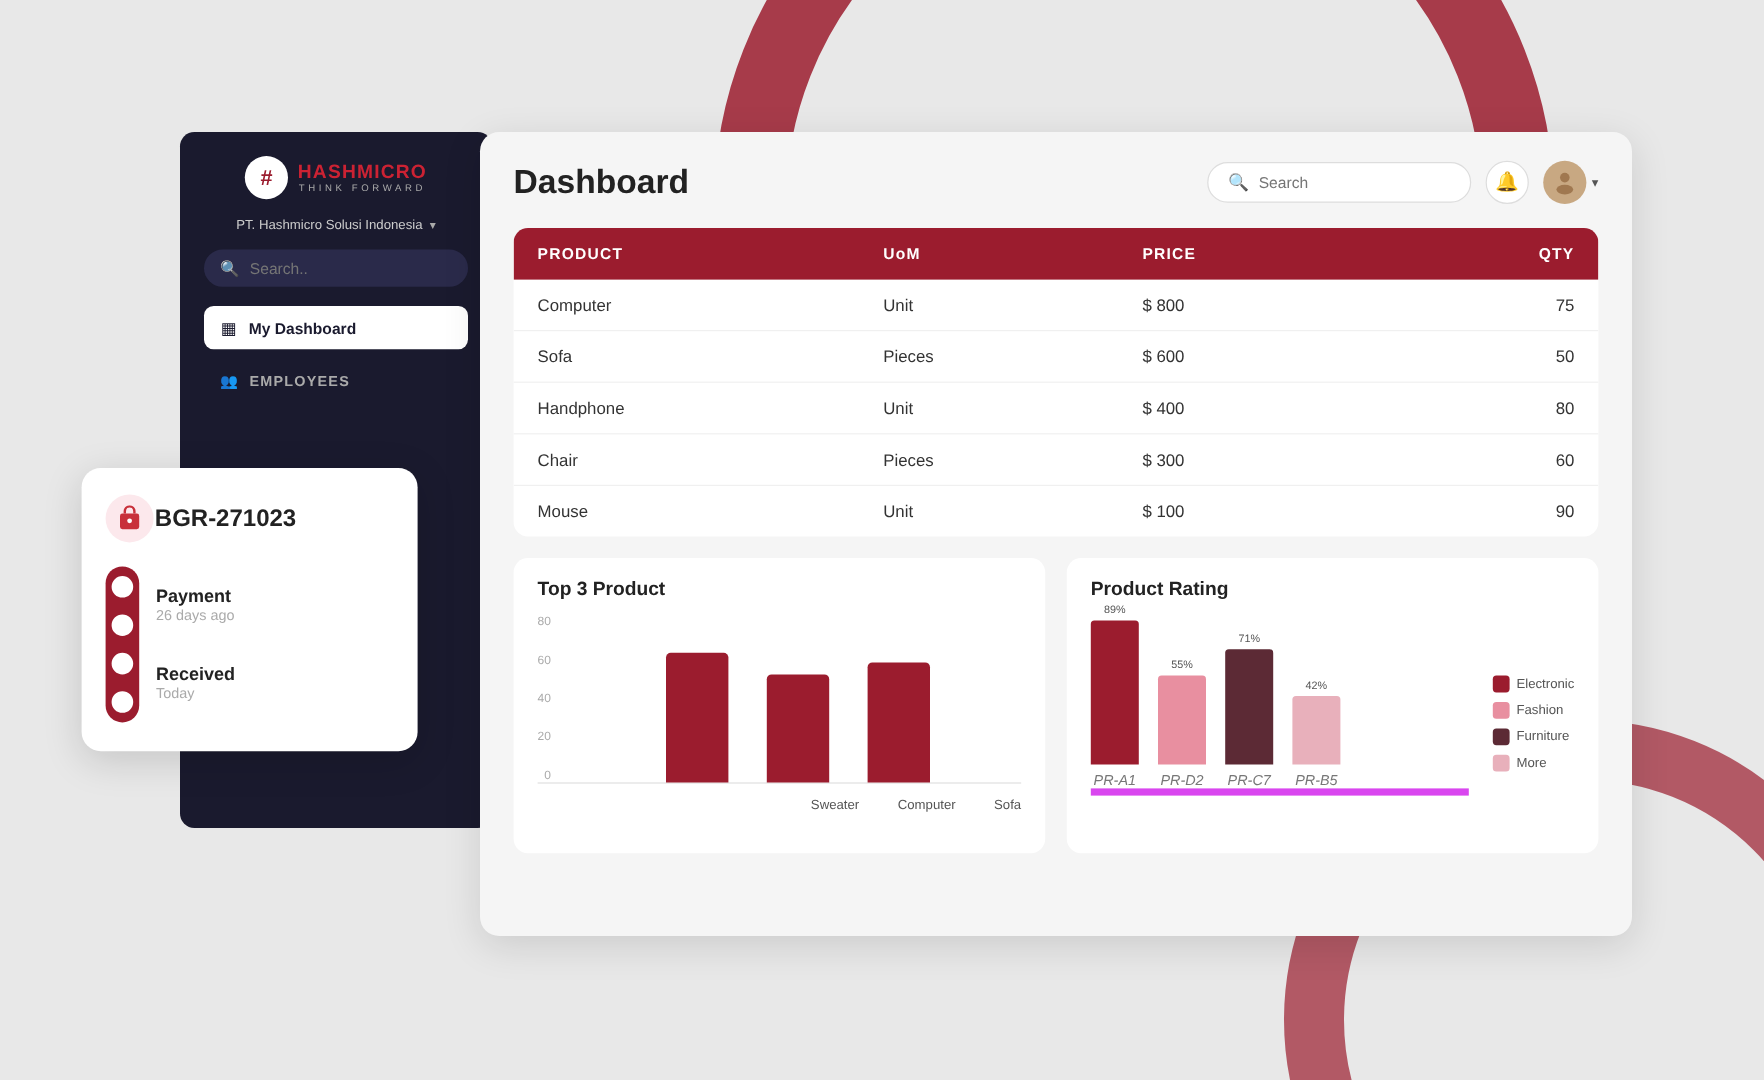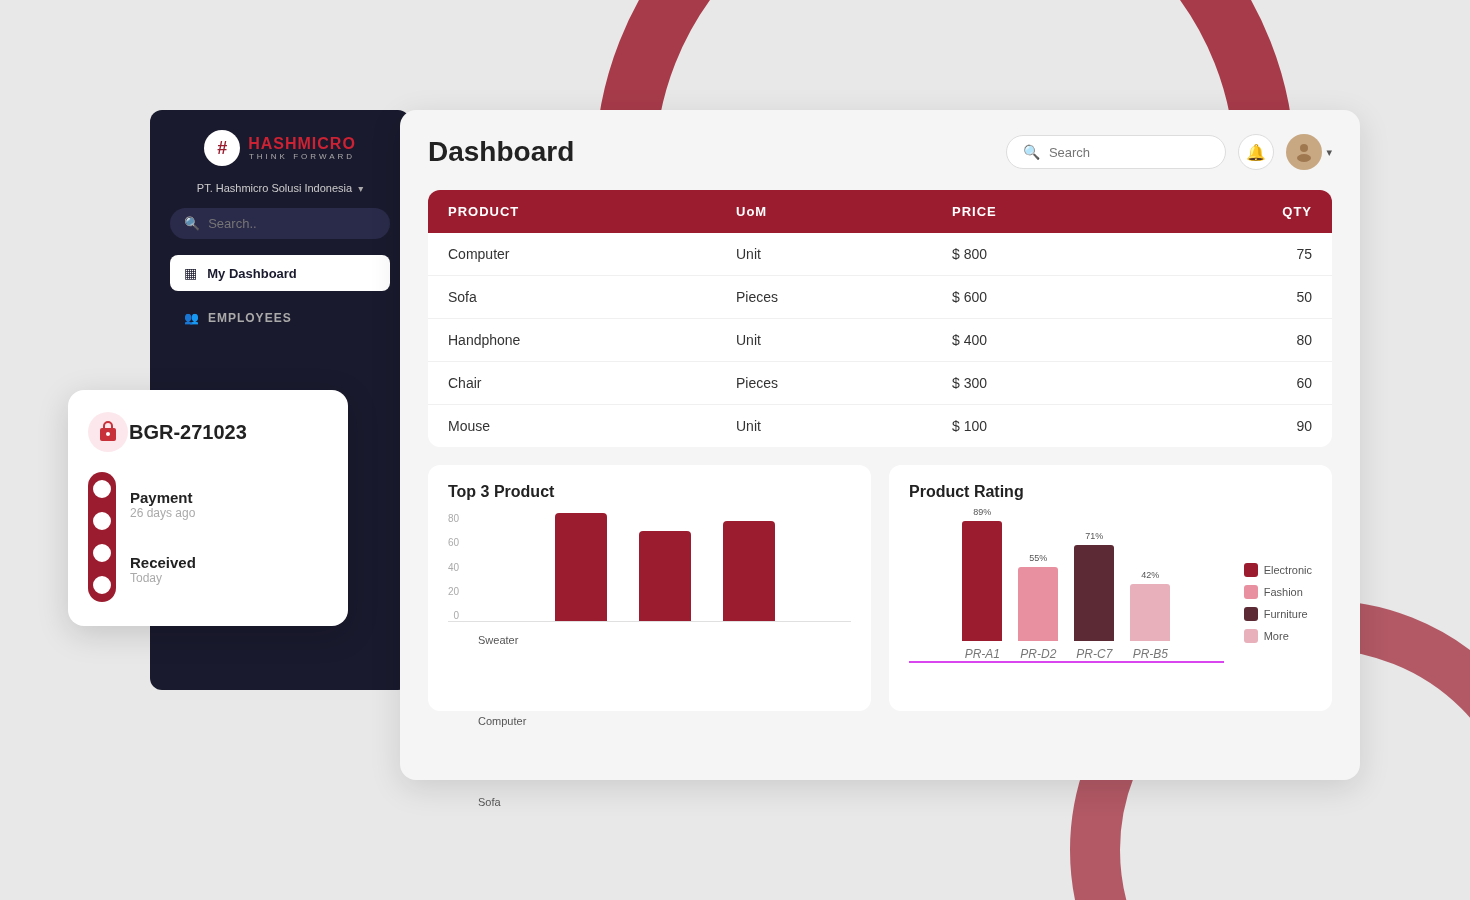--- a/index.html
+++ b/index.html
@@ -331,23 +331,22 @@
       display: flex;
       gap: 12px;
       height: 180px;
     }
     .rating-bars-area {
       flex: 1;
       display: flex;
       align-items: flex-end;
       gap: 16px;
       height: 150px;
-      border-bottom: 2px solid #d946ef;
+      border-bottom: 6px solid #d946ef;
       padding-bottom: 0;
-      justify-content: center;
     }
     .rating-bar-group {
       display: flex;
       flex-direction: column;
       align-items: center;
       gap: 2px;
     }
     .rating-pct {
       font-size: 9px;
       color: #555;
@@ -589,21 +588,21 @@
           <div class="bar-group">
             <div class="bar" style="height:108px;"></div>
           </div>
           <div class="bar-group">
             <div class="bar" style="height:90px;"></div>
           </div>
           <div class="bar-group">
             <div class="bar" style="height:100px;"></div>
           </div>
         </div>
-        <div style="display:flex;justify-content:flex-end;gap:63px;padding-top:6px;padding-left:30px;flex-direction:column;">
+        <div style="display:flex;justify-content:flex-end;gap:32px;padding-top:6px;padding-left:30px;">
           <span class="bar-label">Sweater</span>
           <span class="bar-label">Computer</span>
           <span class="bar-label">Sofa</span>
         </div>
       </div>
     </div>
 
     <div class="chart-card">
       <div class="chart-title">Product Rating</div>
       <div class="rating-chart-wrap">

